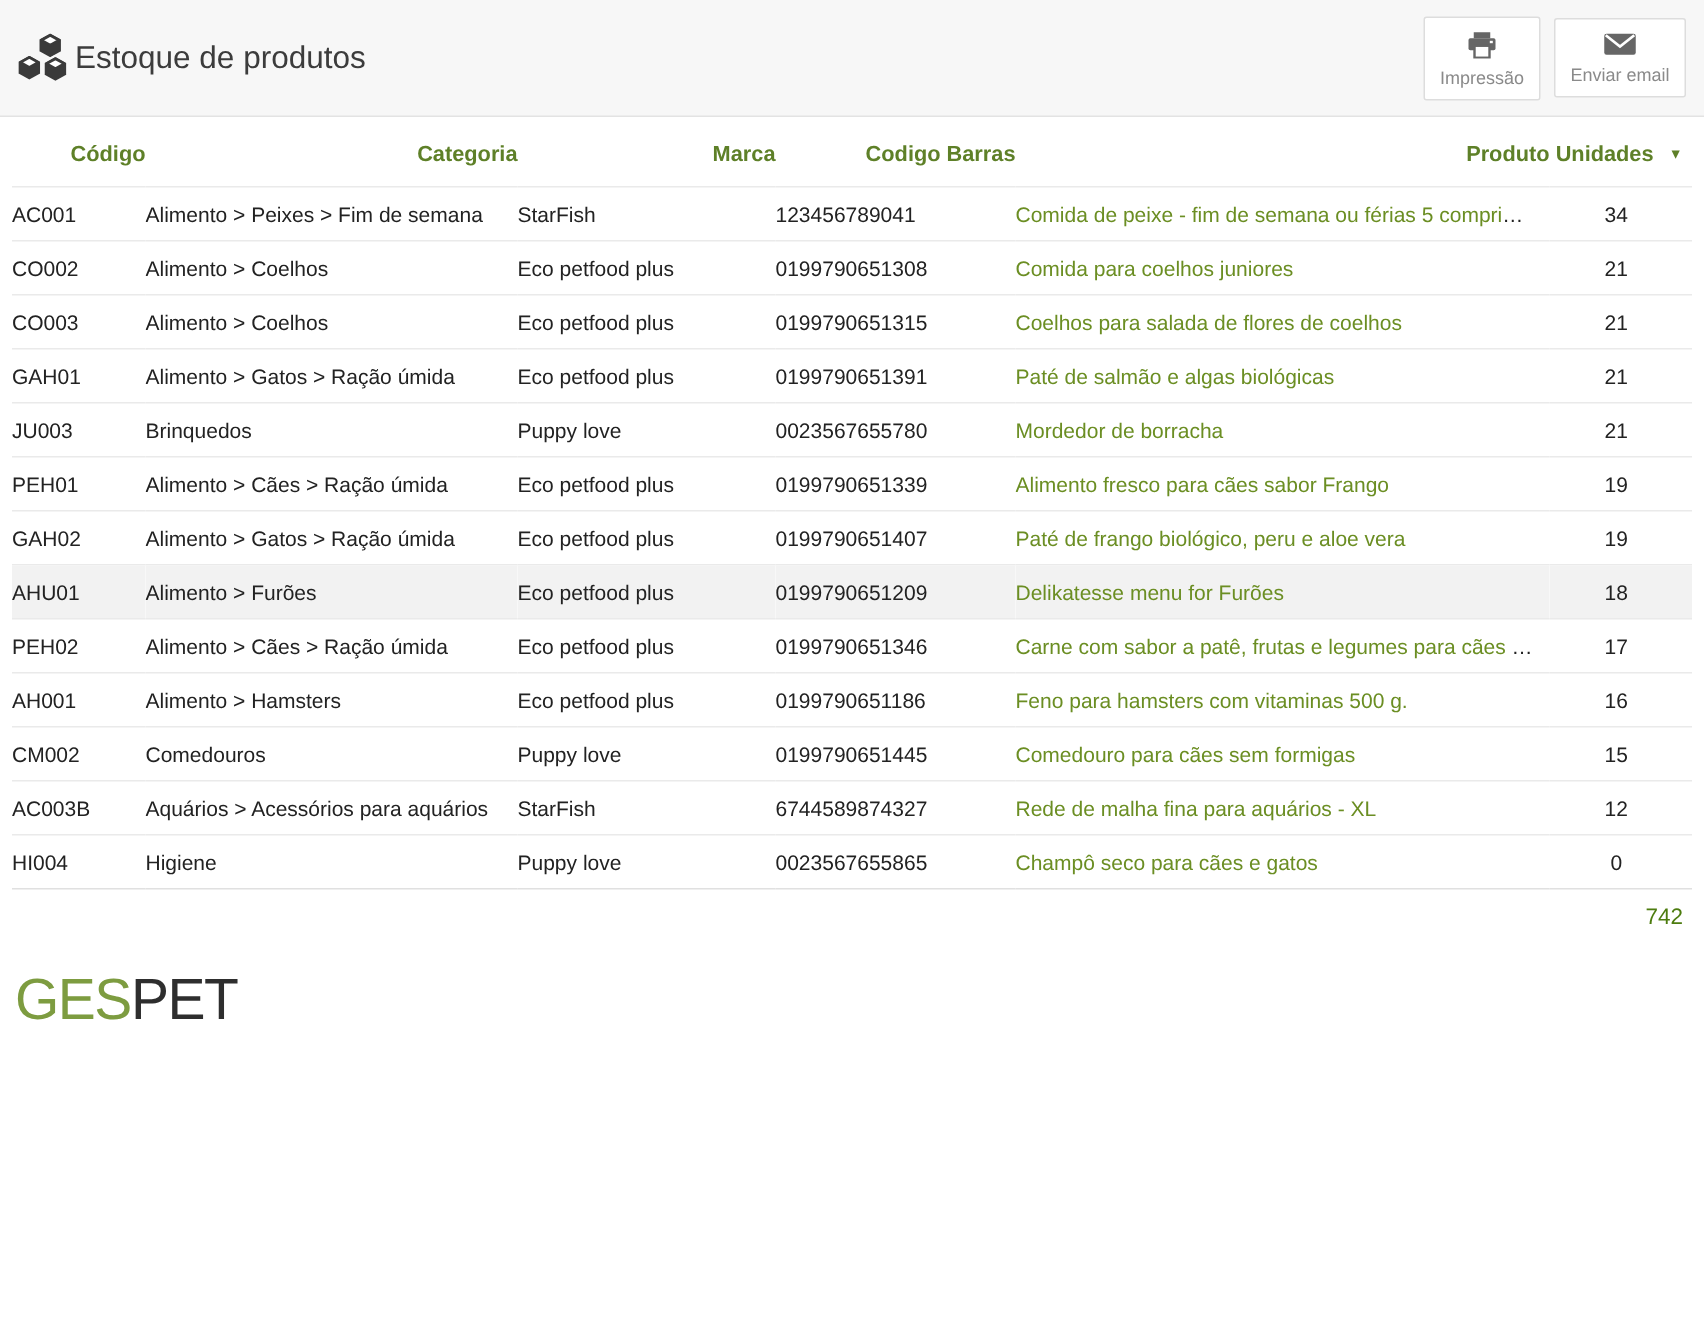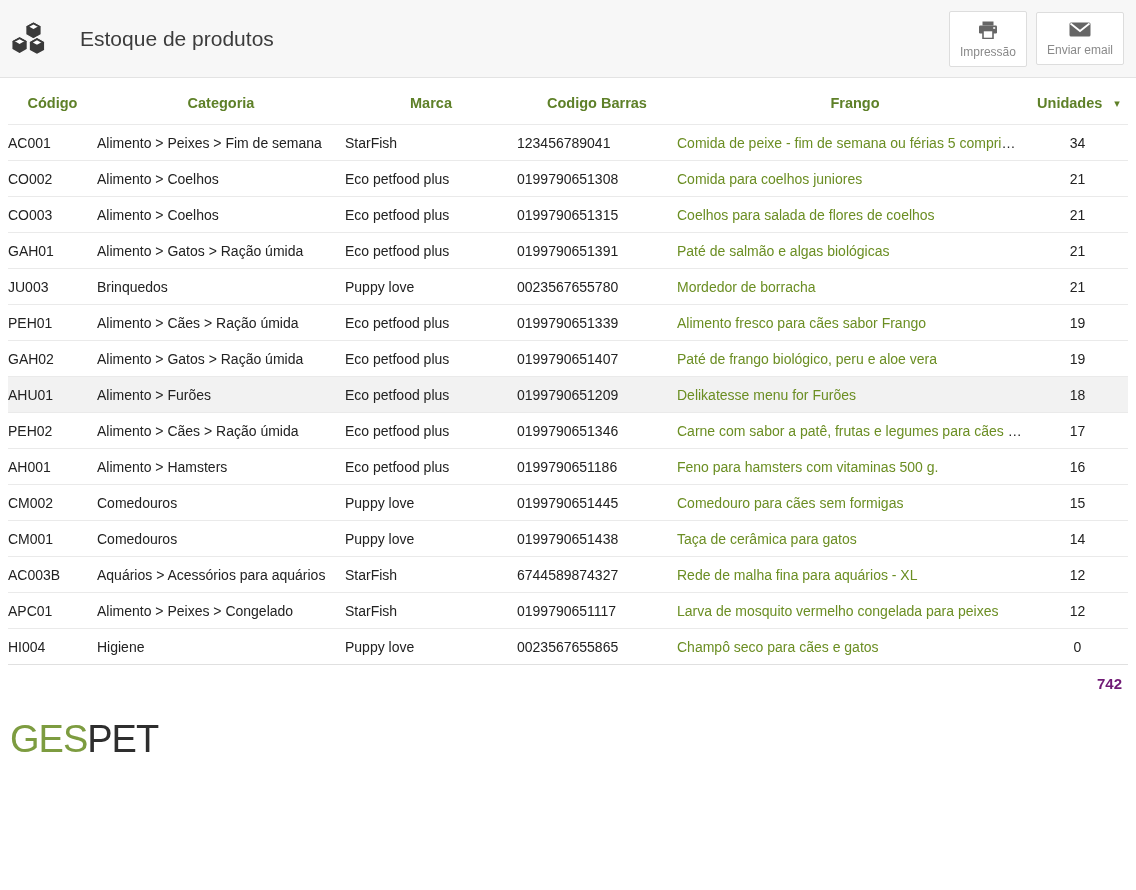--- a/index.html
+++ b/index.html
@@ -20,49 +20,49 @@
     width:1136px;height:890px;overflow:hidden;background:#fff;
     font-family:"Liberation Sans","DejaVu Sans",sans-serif;
   }
   
   .topbar{
     height:78px;background:var(--topbar-bg);
     border-bottom:1px solid #e3e3e3;
     display:flex;align-items:center;padding:0 12px 0 10px;
   }
   .cubes{width:40px;height:38px;flex:0 0 auto}
-  .title{font-size:21px;color:var(--title-color);margin-left:30px}
+  .title{font-size:21px;color:var(--title-color);margin-left:0}
   .actions{margin-left:auto;display:flex;gap:9px;align-items:center}
   .action-btn{
     background:#fff;border:1px solid #ddd;border-radius:2px;
     display:flex;flex-direction:column;align-items:center;justify-content:center;
     gap:6px;padding:9px 10px 7px;min-width:48px;cursor:pointer;
   }
   .action-btn .lbl{font-size:12px;color:var(--button-label-gray);white-space:nowrap}
   .action-btn svg{display:block}
   
   .table-wrap{padding:0 8px}
   table{width:100%;border-collapse:collapse;table-layout:fixed}
   th{
-    text-align:center;color:var(--header-green);font-size:14.5px;
+    text-align:right;color:var(--header-green);font-size:14.5px;
     font-weight:bold;padding:17px 0 13px;cursor:pointer;
   }
   th.th-units{text-align:center;padding-right:4px}
   .sort-arrow{font-size:11px;margin-left:12px;position:relative;top:-1px}
   tbody td{
     font-size:14px;color:#222;padding:9.5px 6px 9.5px 0;
     border-top:1px solid var(--row-border);
     white-space:nowrap;overflow:hidden;text-overflow:ellipsis;
   }
   td.col-units{text-align:center;padding-right:6px}
   tr.hl{background:var(--highlight-row-bg)}
   .product-link{color:var(--link-green);cursor:pointer}
   tfoot td{
-    border-top:1px solid #e0e0e0;font-weight:bold;font-size:15px;
-    text-align:right;padding:10px 6px 12px 0;color:#701a75;
+    border-top:1px solid #e0e0e0;font-weight:normal;font-size:15px;
+    text-align:right;padding:10px 6px 12px 0;color:#4d7c0f;
   }
   
   .logo{
     margin:14px 0 0 10px;font-size:38px;font-weight:300;
     letter-spacing:-1px;color:var(--logo-dark);
     transform:scaleY(1.02);
   }
   .logo .ges{color:var(--logo-green)}
 </style>
 </head>
@@ -112,21 +112,21 @@
       <col style="width:160px">
         <col style="width:356px">
         <col style="width:95px">
     </colgroup>
     <thead>
       <tr>
         <th>Código</th>
         <th>Categoria</th>
         <th>Marca</th>
         <th>Codigo Barras</th>
-        <th>Frango</th>
+        <th>Produto</th>
         <th class="th-units">
           <span>Unidades</span><span class="sort-arrow">▾</span>
         </th>
       </tr>
     </thead>
     <tbody>
         <tr>
           <td class="col-code">AC001</td>
           <td class="col-category">Alimento &gt; Peixes &gt; Fim de semana</td>
           <td class="col-brand">StarFish</td>
@@ -208,41 +208,25 @@
         </tr>
         <tr>
           <td class="col-code">CM002</td>
           <td class="col-category">Comedouros</td>
           <td class="col-brand">Puppy love</td>
           <td class="col-barcode">0199790651445</td>
           <td class="col-product"><span class="product-link">Comedouro para cães sem formigas</span></td>
           <td class="col-units">15</td>
         </tr>
         <tr>
-          <td class="col-code">CM001</td>
-          <td class="col-category">Comedouros</td>
-          <td class="col-brand">Puppy love</td>
-          <td class="col-barcode">0199790651438</td>
-          <td class="col-product"><span class="product-link">Taça de cerâmica para gatos</span></td>
-          <td class="col-units">14</td>
-        </tr>
-        <tr>
           <td class="col-code">AC003B</td>
           <td class="col-category">Aquários &gt; Acessórios para aquários</td>
           <td class="col-brand">StarFish</td>
           <td class="col-barcode">6744589874327</td>
           <td class="col-product"><span class="product-link">Rede de malha fina para aquários - XL</span></td>
-          <td class="col-units">12</td>
-        </tr>
-        <tr>
-          <td class="col-code">APC01</td>
-          <td class="col-category">Alimento &gt; Peixes &gt; Congelado</td>
-          <td class="col-brand">StarFish</td>
-          <td class="col-barcode">0199790651117</td>
-          <td class="col-product"><span class="product-link">Larva de mosquito vermelho congelada para peixes</span></td>
           <td class="col-units">12</td>
         </tr>
         <tr>
           <td class="col-code">HI004</td>
           <td class="col-category">Higiene</td>
           <td class="col-brand">Puppy love</td>
           <td class="col-barcode">0023567655865</td>
           <td class="col-product"><span class="product-link">Champô seco para cães e gatos</span></td>
           <td class="col-units">0</td>
         </tr>

